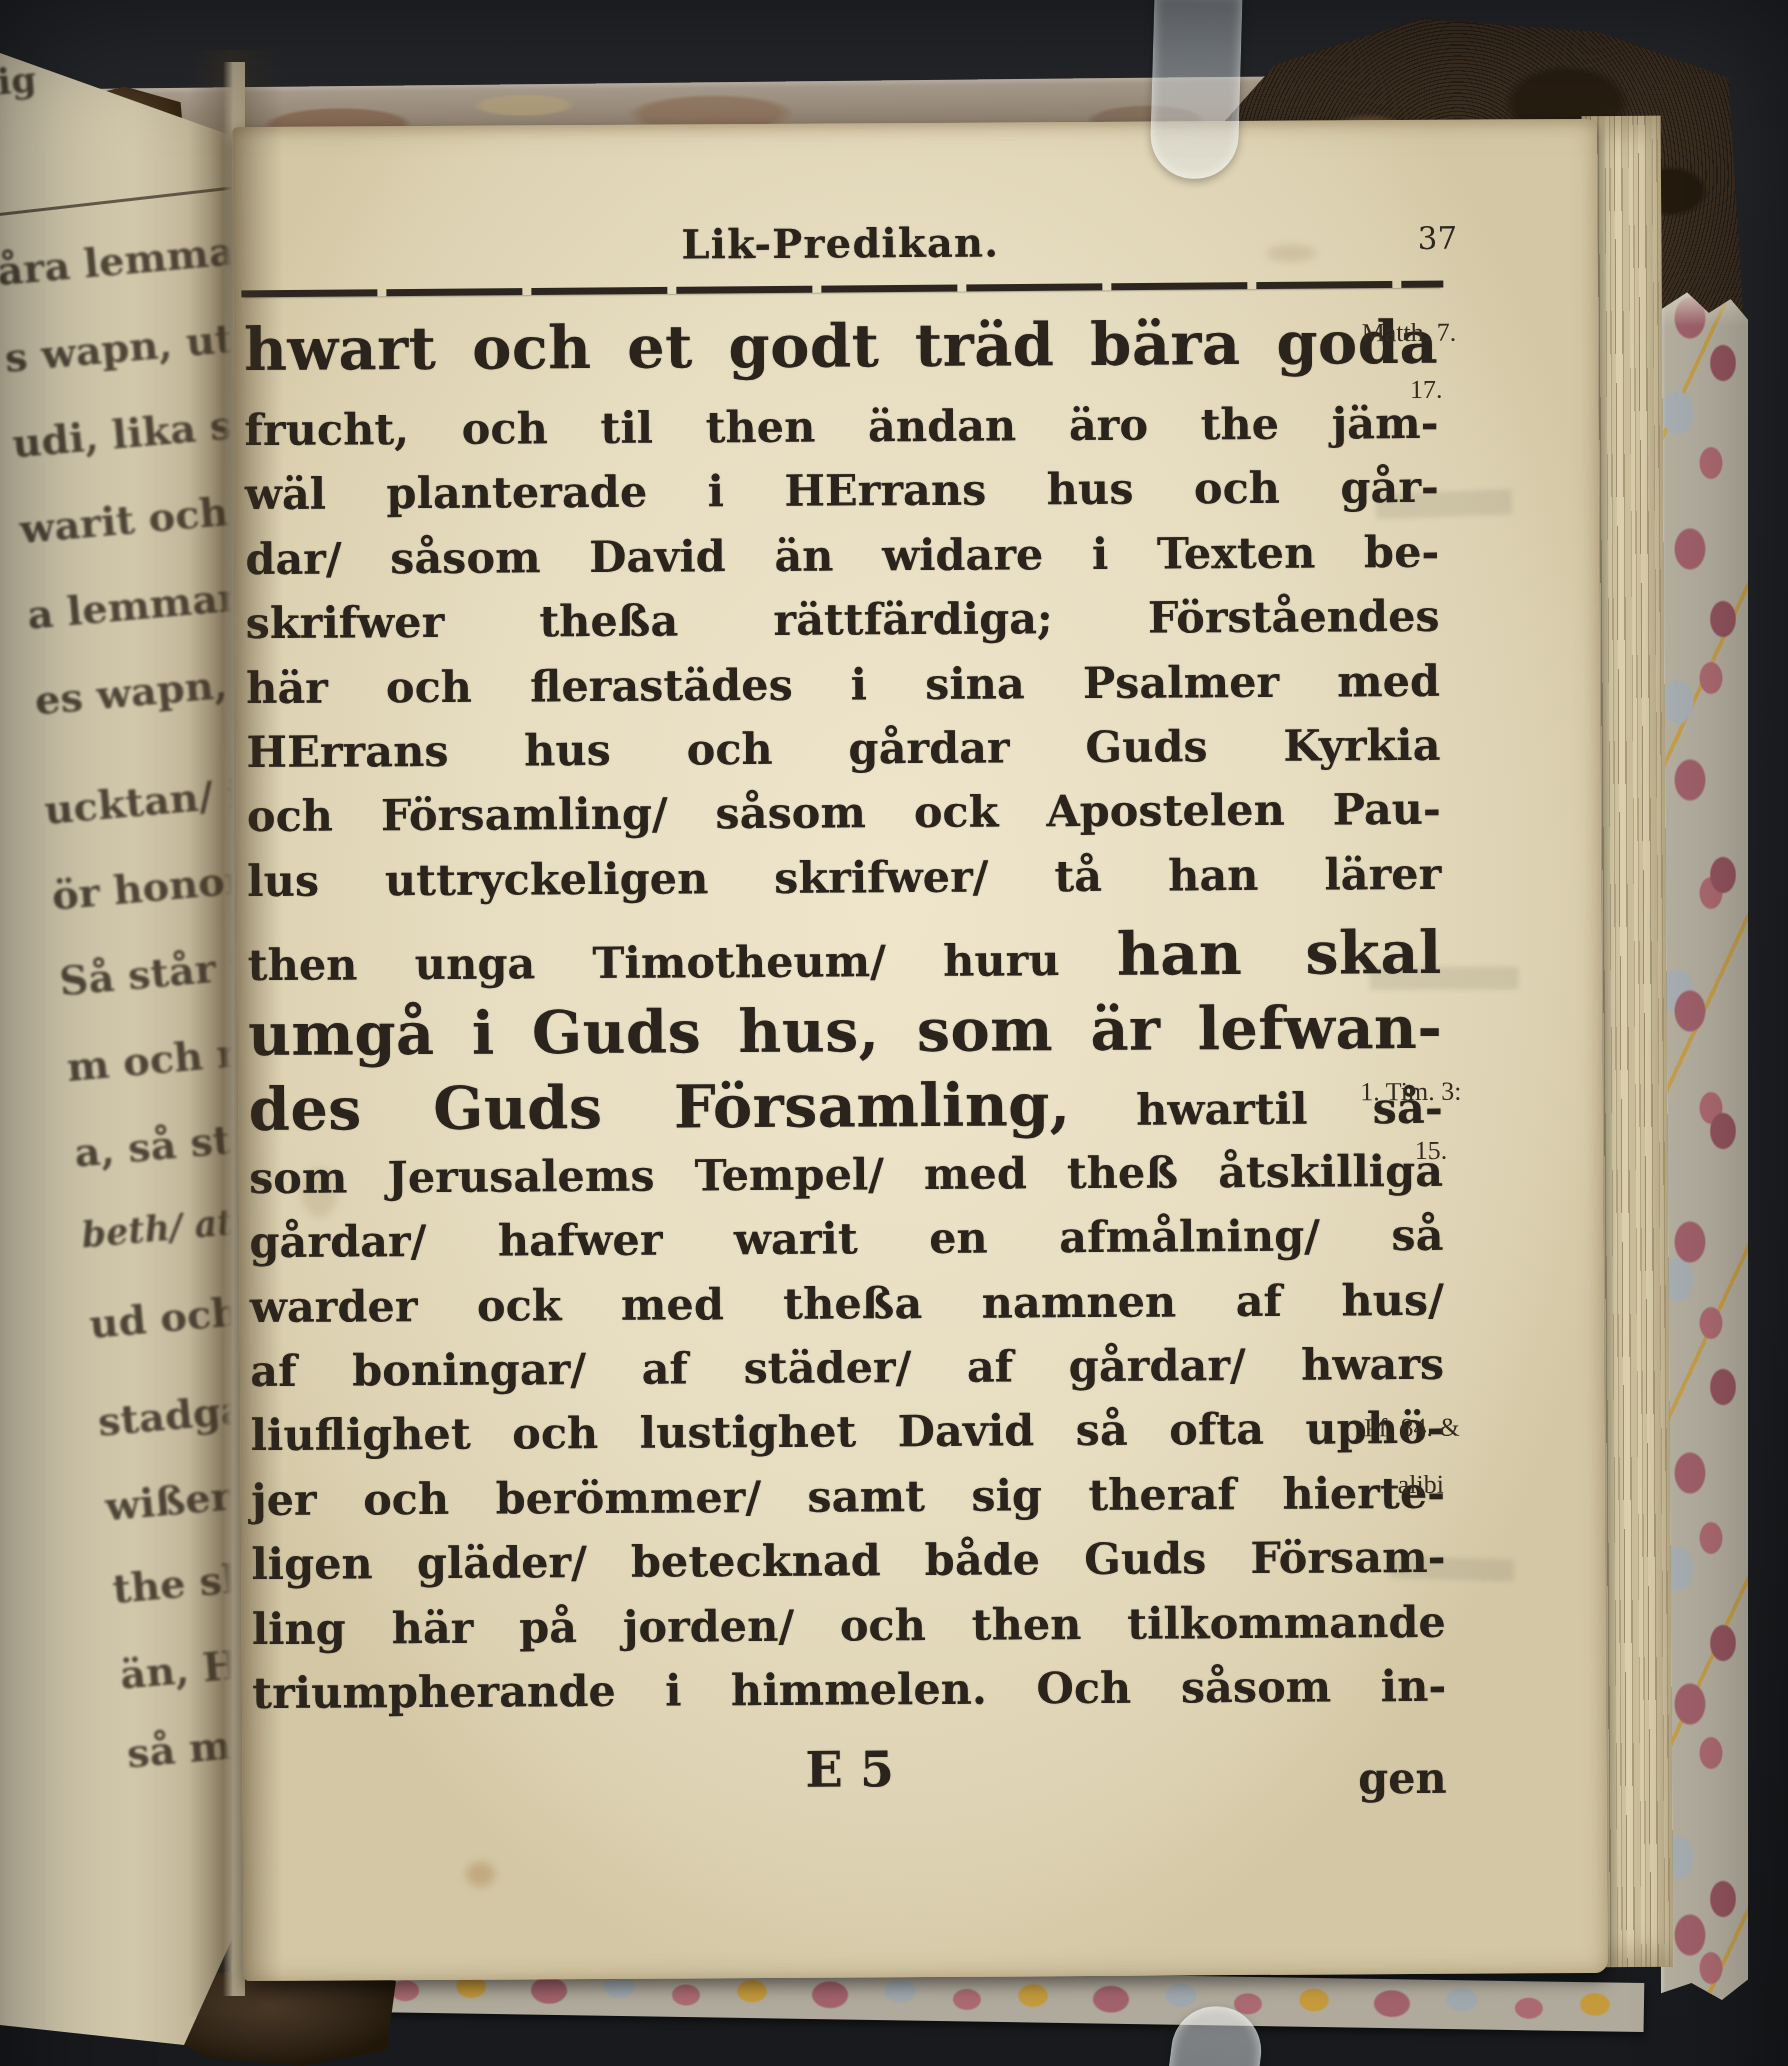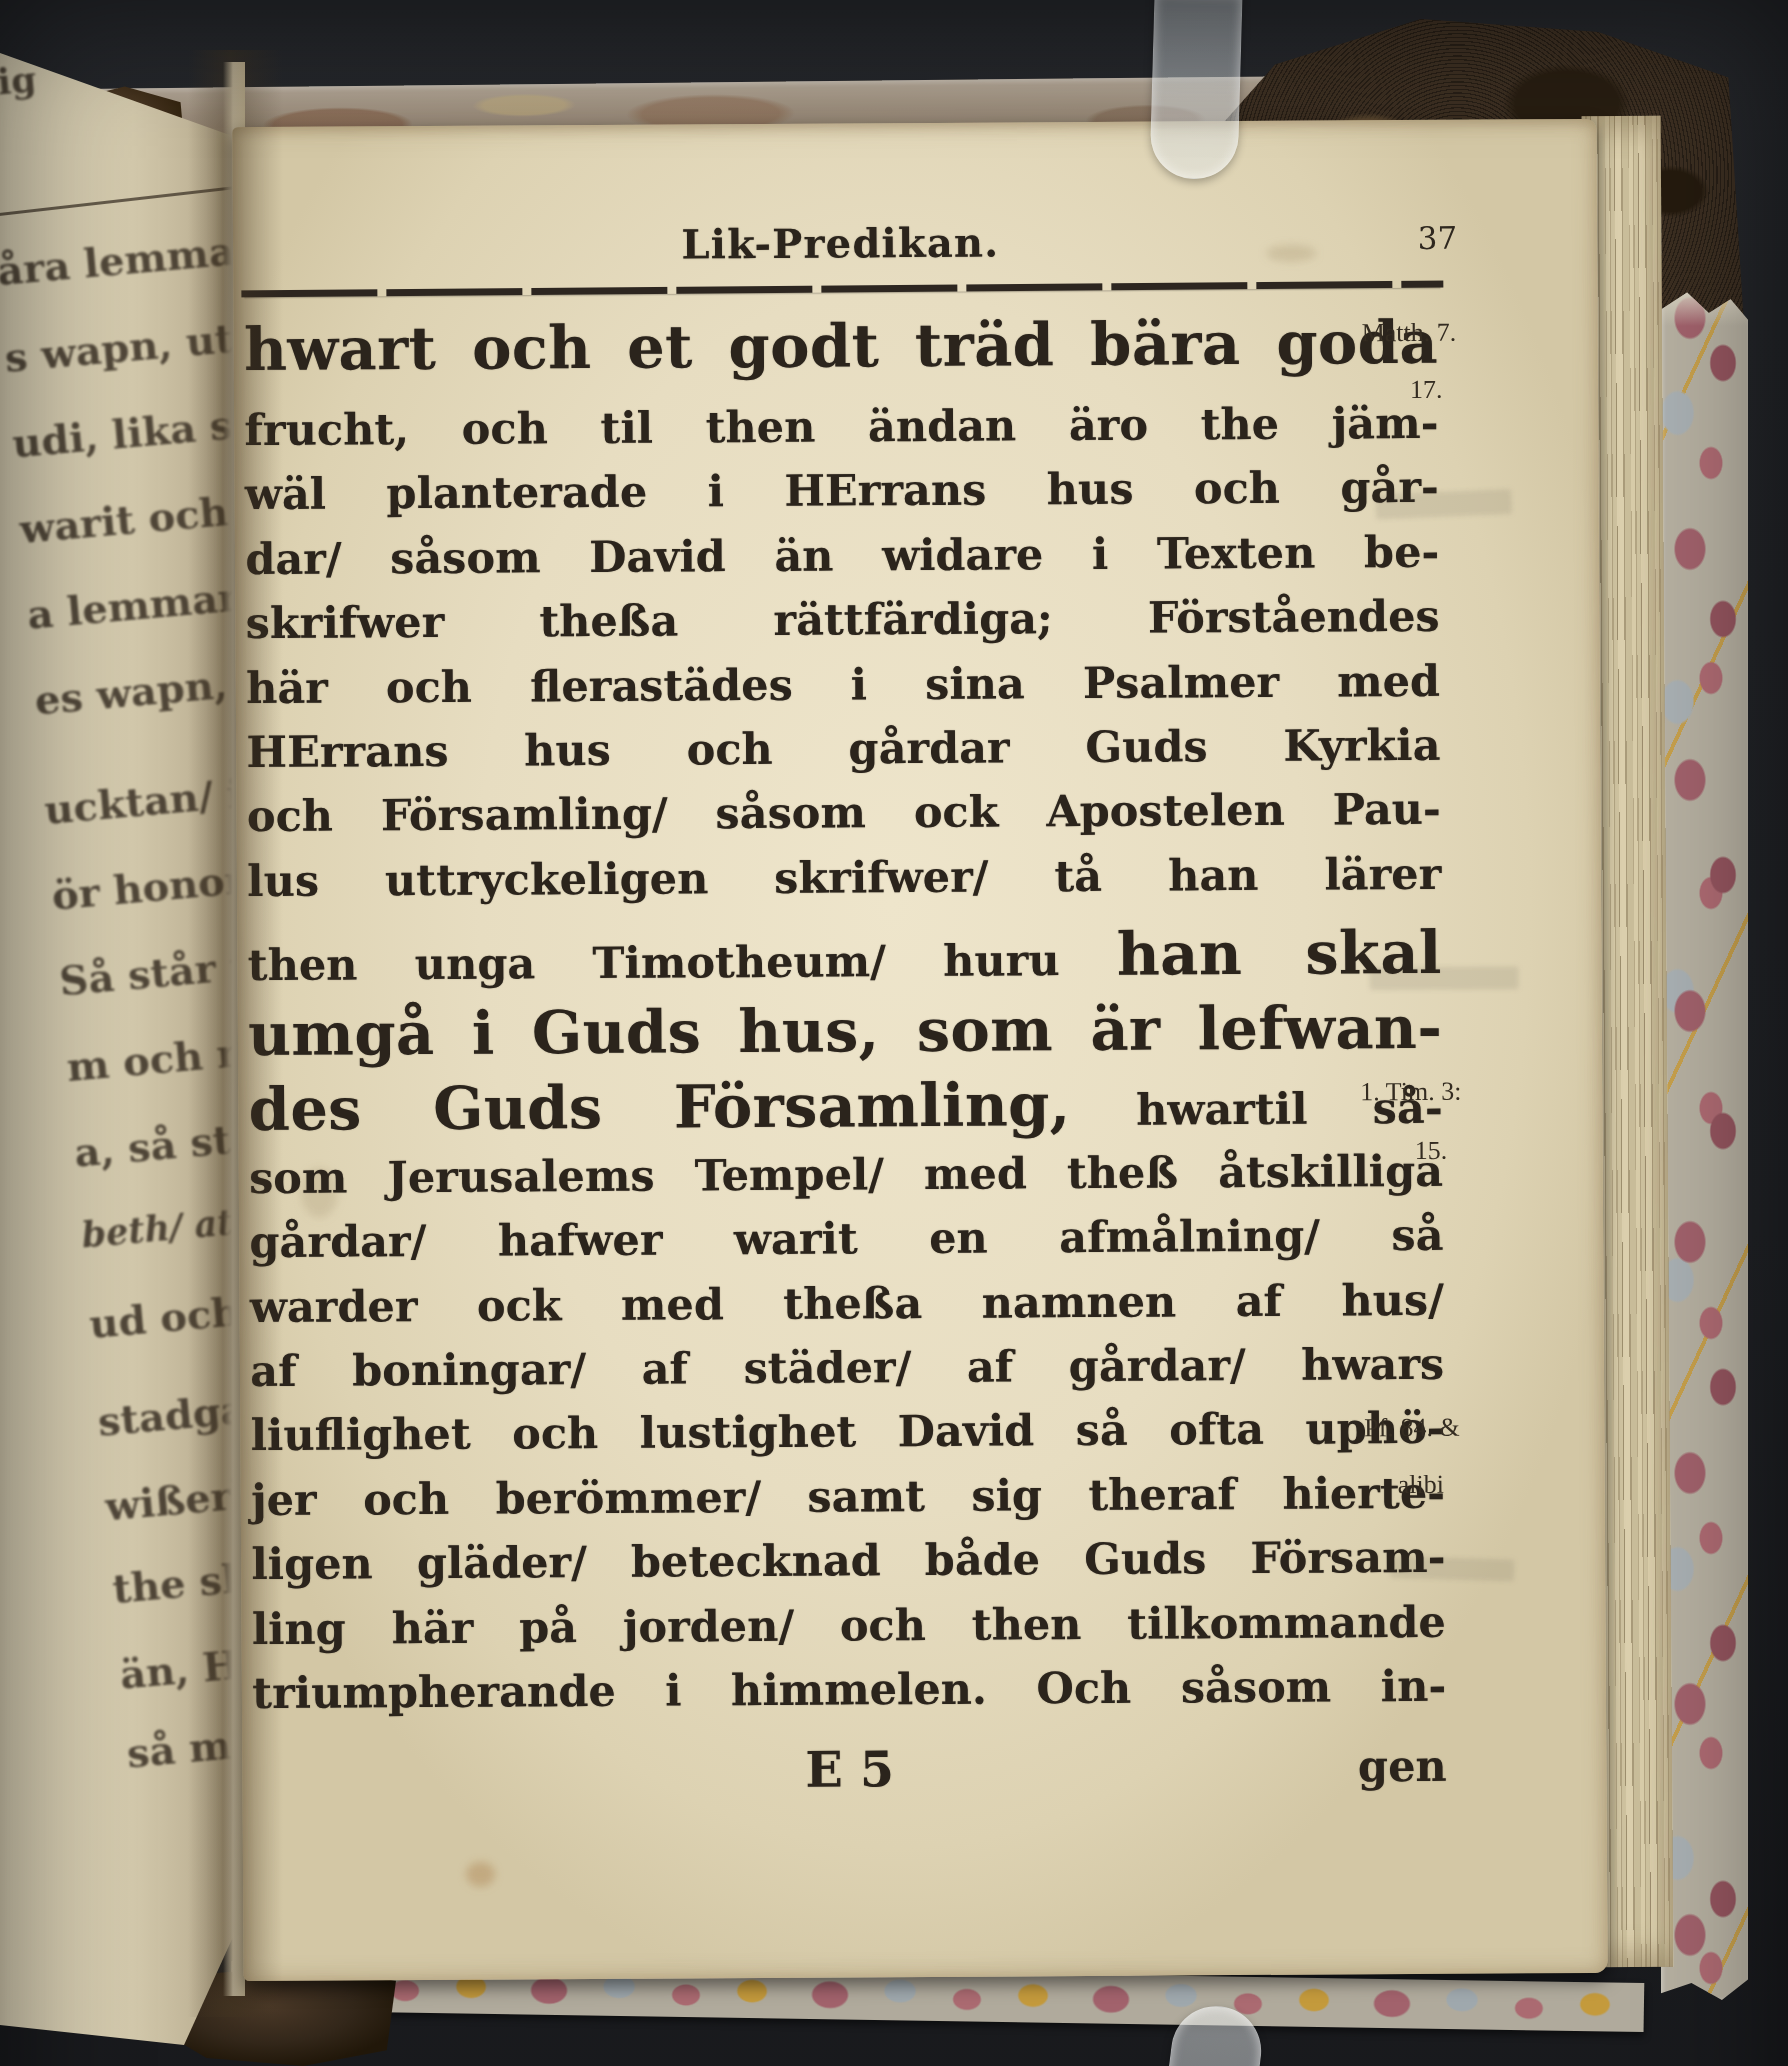--- a/index.html
+++ b/index.html
@@ -114,21 +114,21 @@
          text-align:justify;text-align-last:justify;white-space:nowrap;}
   .tl .big{font-size:59px;letter-spacing:0.4px;}
   .tl.lg{font-size:59px;letter-spacing:0.4px;}
 
   .mnote{position:absolute;width:174px;font-family:"Liberation Serif","DejaVu Serif",serif;
          font-size:26px;font-weight:400;color:#342c21;white-space:nowrap;}
 
   .sigrow{position:absolute;left:10.3px;top:1617px;width:1194px;height:70px;
          font-weight:700;font-size:49px;color:#2b241c;text-shadow:0 0 1.2px rgba(43,36,28,0.45);}
   .sig{position:absolute;left:0;width:100%;text-align:center;}
-  .cw{position:absolute;right:0;top:4px;font-size:43px;}
+  .cw{position:absolute;right:0;top:16px;font-size:43px;}
 
   
   .strap{position:absolute;
          background:linear-gradient(180deg,rgba(175,182,187,0.6) 0%,rgba(208,214,217,0.5) 55%,rgba(228,233,235,0.48) 100%);
          box-shadow:inset 0 0 10.7px rgba(255,255,255,0.55), 0 3.3px 8.3px rgba(0,0,0,0.28);
          border:0.4px solid rgba(255,255,255,0.35);}
   .strap.top{left:1152px;top:-7.4px;width:86px;height:184px;border-radius:0 0 46px 46px;transform:rotate(1.6deg);}
   .strap.bottom{left:1177px;top:2001px;width:88px;height:248px;border-radius:47px 47px 0 0;
          transform:rotate(7deg);transform-origin:top left;
          background:linear-gradient(0deg,rgba(175,182,187,0.6) 0%,rgba(214,219,222,0.5) 60%,rgba(232,236,238,0.5) 100%);}

